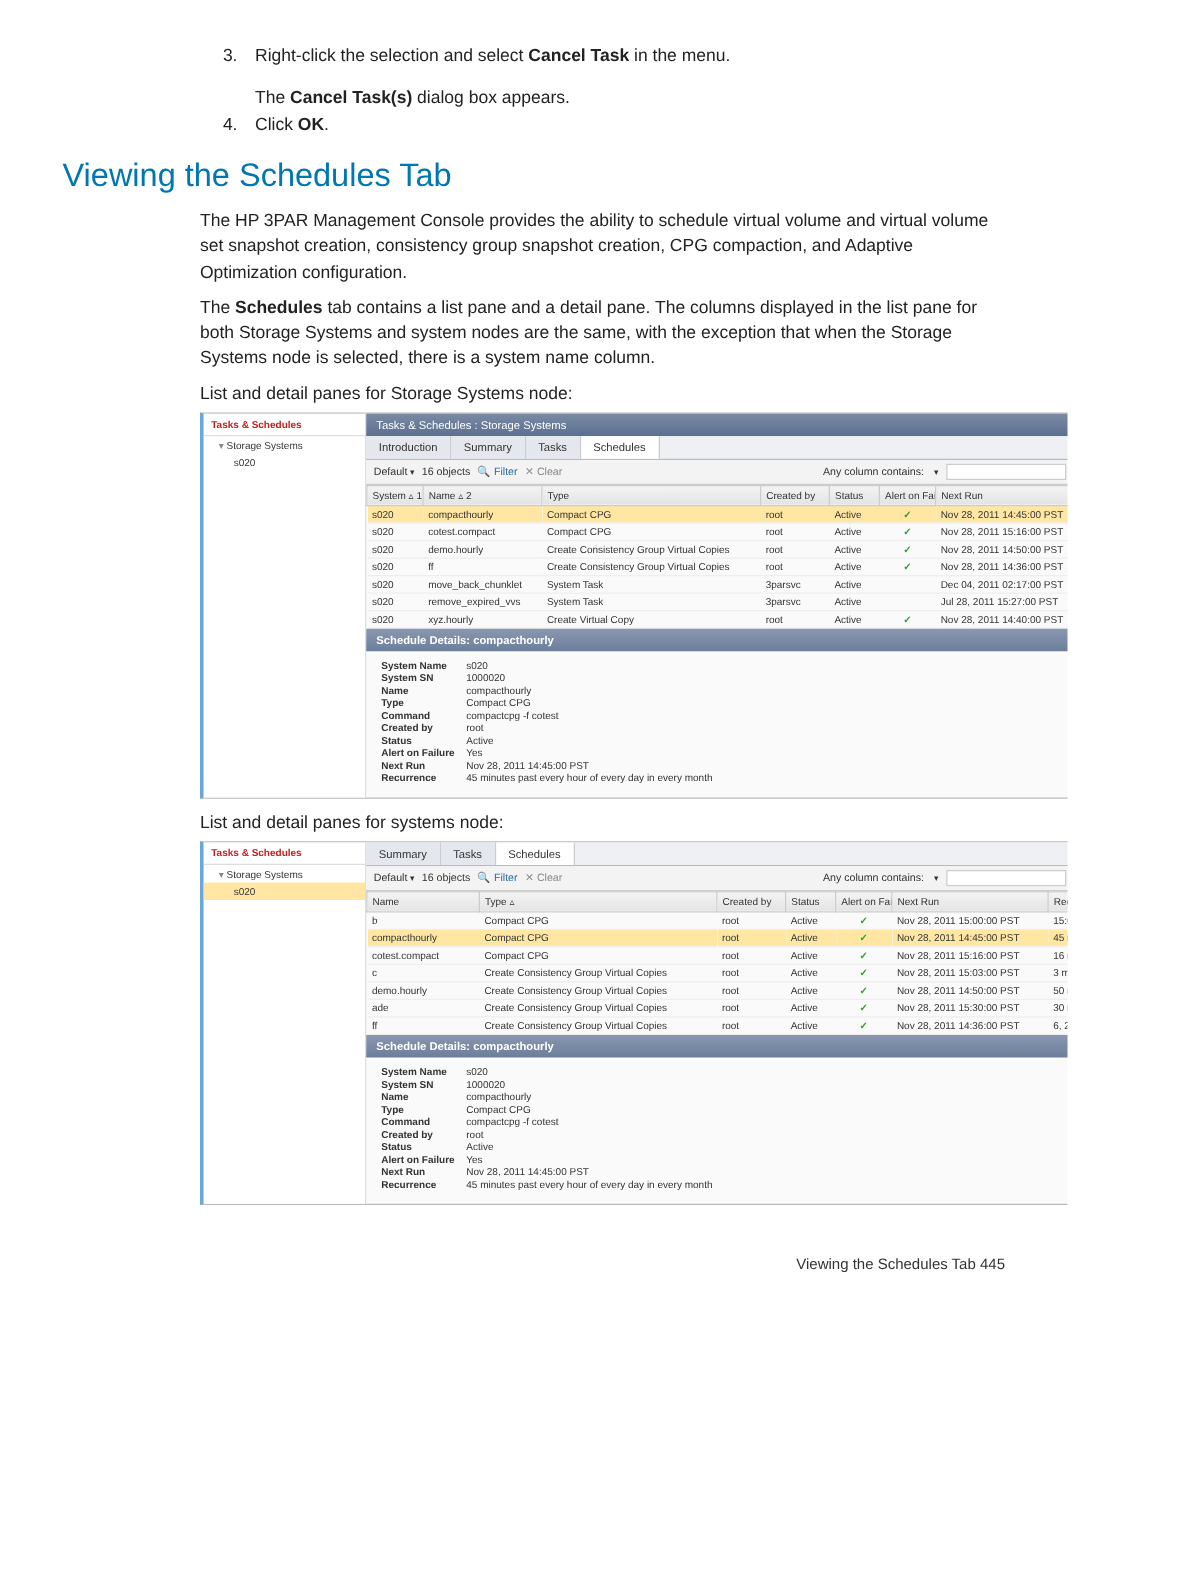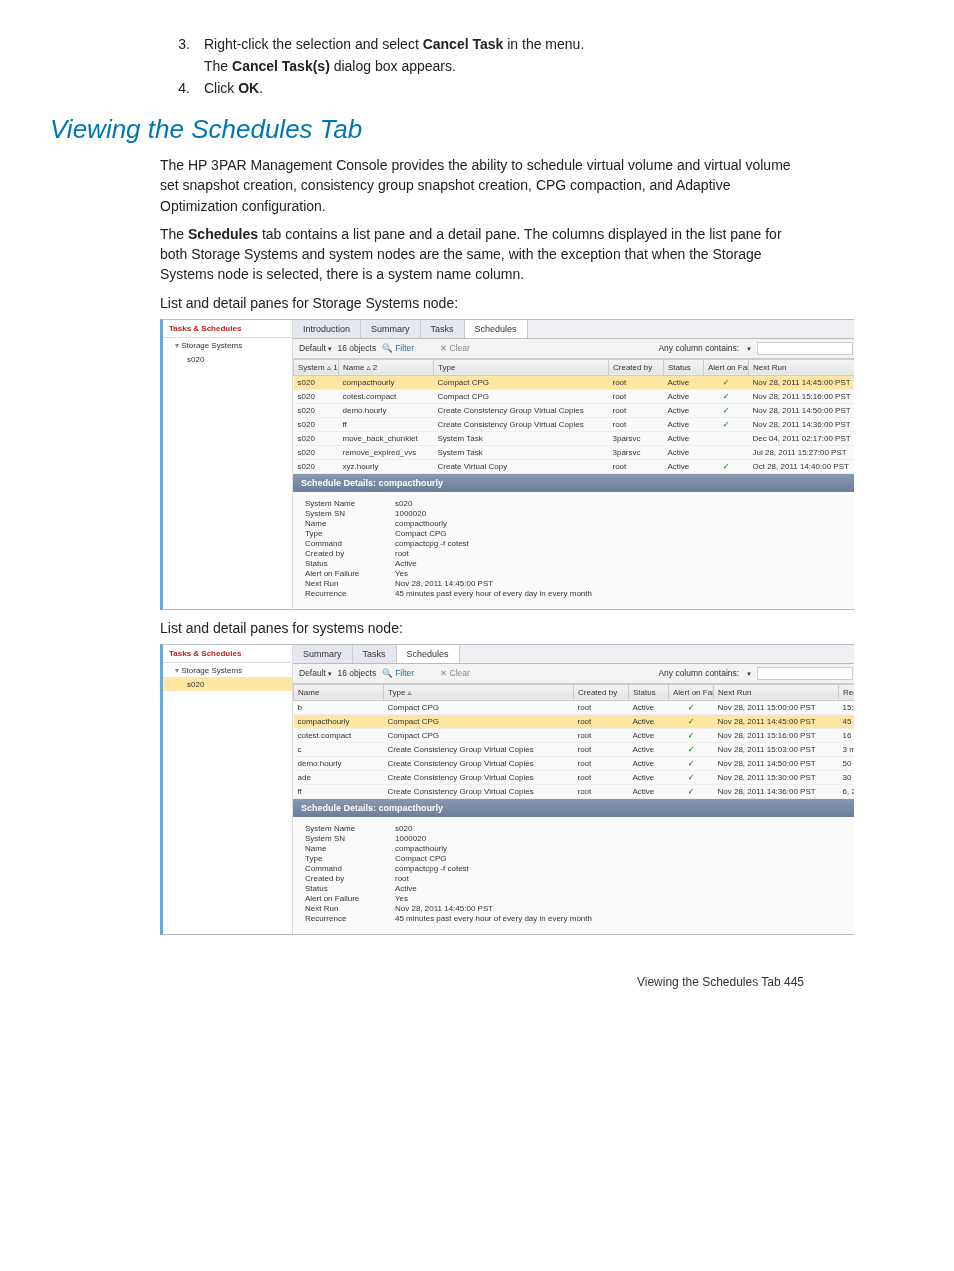--- a/index.html
+++ b/index.html
@@ -8,29 +8,28 @@
     padding: 30px 50px 30px 50px;
     color: #222;
     font-size: 14px;
     width: 854px;
     box-sizing: border-box;
   }
   .ol { margin-left: 110px; }
   .ol-row { display: flex; margin: 6px 0; }
   .ol-num { width: 30px; text-align: right; margin-right: 14px; }
   .ol-txt { flex: 1; }
-  .ol-sub { margin-left: 44px; margin-top: 6px; }
+  .ol-sub { margin-left: 44px; margin-top: 17px; }
   .bold { font-weight: bold; text-align: right; }
   h2.section {
     font-family: Arial, sans-serif;
     font-weight: normal;
     font-size: 26px;
     color: #0077b3;
     margin: 18px 0 10px 0;
-    font-style: italic;
   }
   .body-p { margin: 8px 0 8px 110px; line-height: 1.45; }
   .caption { margin: 10px 0 8px 110px; }
   .screenshot {
     margin: 4px 0 10px 110px;
     border: 1px solid #bbb;
     border-left: 3px solid #6aa8d8;
     border-right: 3px solid #6aa8d8;
     background: #fafafa;
     font-size: 8px;
@@ -78,21 +77,21 @@
   .ss-toolbar {
     display: flex;
     align-items: center;
     padding: 3px 6px;
     border-bottom: 1px solid #ccc;
     background: #f3f3f3;
     font-size: 8.5px;
   }
   .ss-toolbar > * { margin-right: 6px; }
   .tb-filter { color: #2a6b9c; }
-  .tb-clear { color: #888; margin-left: 20px; }
+  .tb-clear { color: #888; }
   .ss-table { width: 100%; border-collapse: collapse; table-layout: fixed; }
   .ss-table th {
     background: linear-gradient(#f4f4f4,#e4e4e4);
     border: 1px solid #ccc;
     padding: 3px 4px;
     text-align: left;
     font-weight: normal;
     font-size: 8px;
     white-space: nowrap;
     overflow: hidden;
@@ -111,21 +110,21 @@
     color: #fff;
     padding: 4px 8px;
     font-size: 9px;
     font-weight: bold;
     display: flex;
     justify-content: space-between;
     align-items: center;
   }
   .ss-detail-body { padding: 6px 12px 10px 12px; }
   .ss-detail-body .drow { display: flex; margin: 1px 0; }
-  .ss-detail-body .dk { width: 90px; font-weight: normal; }
+  .ss-detail-body .dk { width: 68px; font-weight: bold; }
   .foot { text-align: right; margin-top: 40px; font-size: 12px; color: #333; }
   .arrow::after { content: "▾"; font-size: 7px; margin-left: 2px; }
   .ic { color:#888; }
 </style>
 </head>
 <body>
 
 <div class="ol">
   <div class="ol-row">
     <div class="ol-num">3.</div>
@@ -154,20 +153,21 @@
 <p class="caption">List and detail panes for Storage Systems node:</p>
 
 <div class="screenshot">
   <div class="ss-top">
     <div class="ss-nav">
       <div class="ss-nav-title">Tasks &amp; Schedules</div>
       <div class="ss-nav-item"><span class="ic">▾ </span><span>Storage Systems</span></div>
       <div class="ss-nav-item sub"><span>s020</span></div>
     </div>
     <div class="ss-main">
+      <div class="ss-crumb">Tasks &amp; Schedules : Storage Systems</div>
       <div class="ss-tabs">
         <div class="ss-tab">Introduction</div>
         <div class="ss-tab">Summary</div>
         <div class="ss-tab">Tasks</div>
         <div class="ss-tab active">Schedules</div>
       </div>
       <div class="ss-toolbar">
         <span class="arrow">Default</span>
         <span>16 objects</span>
         <span class="tb-filter">🔍 <span>Filter</span></span>
@@ -272,21 +272,21 @@
             </tr>
             <tr>
               <td>s020</td>
               <td>xyz.hourly</td>
               <td>Create Virtual Copy</td>
               <td>root</td>
               <td>Active</td>
               <td>
                 <span class="chk">✓</span>
               </td>
-              <td>Oct 28, 2011 14:40:00 PST</td>
+              <td>Nov 28, 2011 14:40:00 PST</td>
               <td>40 minutes past ev</td>
             </tr>
           </tbody>
       </table>
       <div class="ss-detail-hdr">
         <span>Schedule Details: compacthourly</span>
         <span><span style="margin-right:4px;">⟳</span><span>?</span></span>
       </div>
       <div class="ss-detail-body" id="det1">
           <div class="drow">

